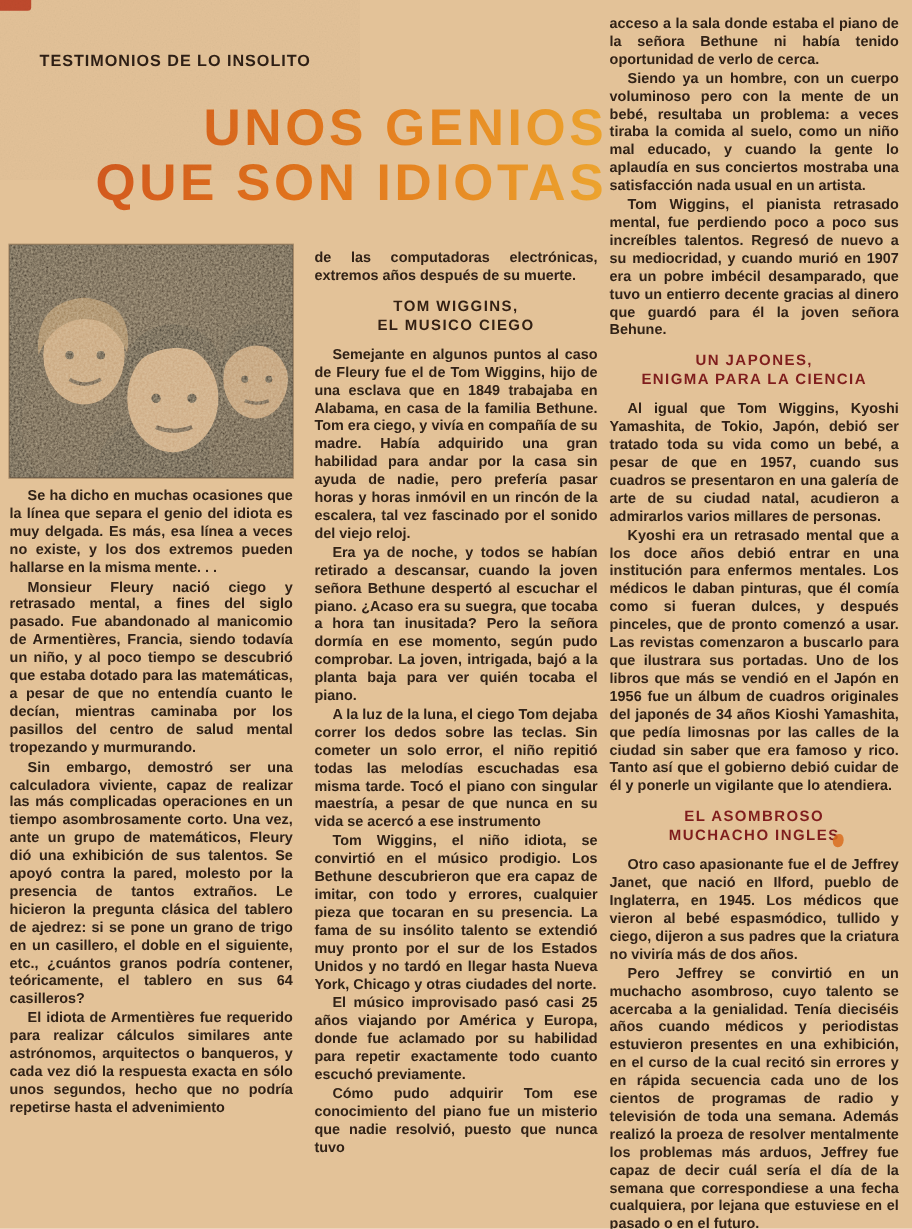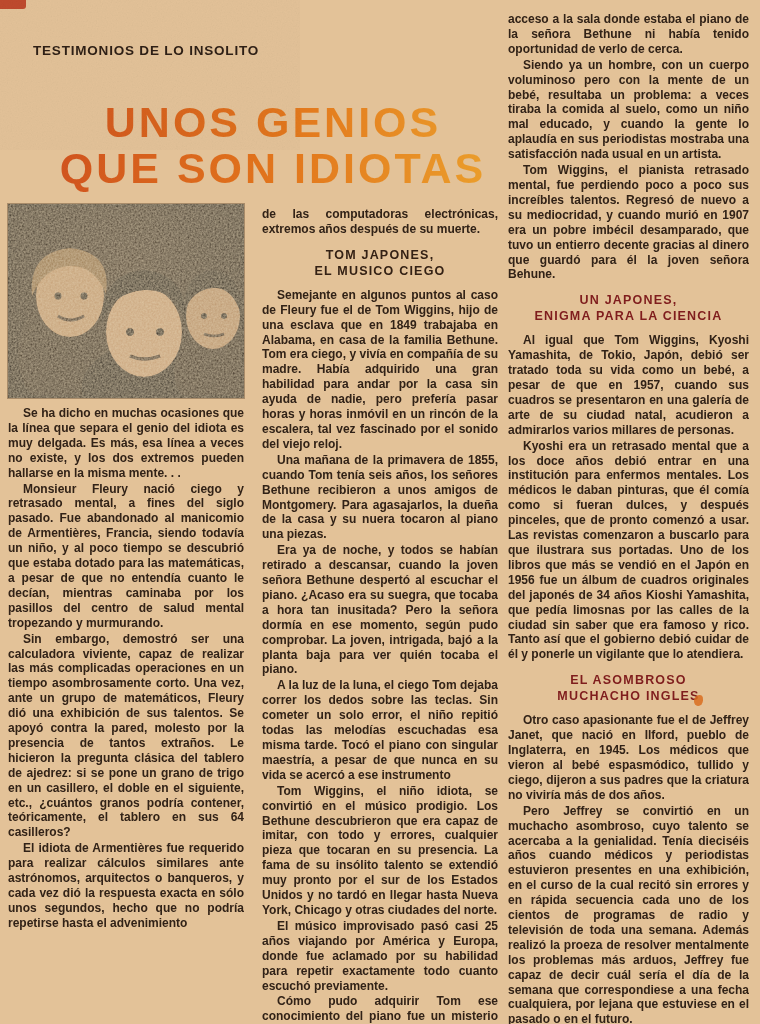--- a/index.html
+++ b/index.html
@@ -75,21 +75,21 @@
 </style>
 </head>
 <body>
 
 <div class="page">
 
   <div class="corner-mark"></div>
 
   <div class="kicker">TESTIMONIOS DE LO INSOLITO</div>
 
-  <h1 class="title" style="margin:15px;">
+  <h1 class="title" style="margin:0;text-align:right;">
     <span>UNOS GENIOS</span><br>
     <span>QUE SON IDIOTAS</span>
   </h1>
 
   <div class="photo">
     <svg viewBox="0 0 236 194" preserveAspectRatio="none">
       <defs>
         <filter id="ph-grain">
           <feTurbulence type="fractalNoise" baseFrequency="0.55" numOctaves="2" result="n"></feTurbulence>
           <feColorMatrix in="n" type="matrix" values="0 0 0 0 0.85 0 0 0 0 0.72 0 0 0 0 0.5 0 0 0 0.5 0"></feColorMatrix>
@@ -134,35 +134,34 @@
   <div class="col col1">
     <p>Se ha dicho en muchas ocasiones que la línea que separa el genio del idiota es muy delgada. Es más, esa línea a veces no existe, y los dos extremos pueden hallarse en la misma mente. . .</p>
     <p>Monsieur Fleury nació ciego y retrasado mental, a fines del siglo pasado. Fue abandonado al manicomio de Armentières, Francia, siendo todavía un niño, y al poco tiempo se descubrió que estaba dotado para las matemáticas, a pesar de que no entendía cuanto le decían, mientras caminaba por los pasillos del centro de salud mental tropezando y murmurando.</p>
     <p>Sin embargo, demostró ser una calculadora viviente, capaz de realizar las más complicadas operaciones en un tiempo asombrosamente corto. Una vez, ante un grupo de matemáticos, Fleury dió una exhibición de sus talentos. Se apoyó contra la pared, molesto por la presencia de tantos extraños. Le hicieron la pregunta clásica del tablero de ajedrez: si se pone un grano de trigo en un casillero, el doble en el siguiente, etc., ¿cuántos granos podría contener, teóricamente, el tablero en sus 64 casilleros?</p>
     <p>El idiota de Armentières fue requerido para realizar cálculos similares ante astrónomos, arquitectos o banqueros, y cada vez dió la respuesta exacta en sólo unos segundos, hecho que no podría repetirse hasta el advenimiento</p>
   </div>
 
   <div class="col col2">
     <p class="noindent">de las computadoras electrónicas, extremos años después de su muerte.</p>
     <h3 class="sec-head dark">
-      <span>TOM JAPONES,</span><br>
+      <span>TOM WIGGINS,</span><br>
       <span>EL MUSICO CIEGO</span>
     </h3>
     <p>Semejante en algunos puntos al caso de Fleury fue el de Tom Wiggins, hijo de una esclava que en 1849 trabajaba en Alabama, en casa de la familia Bethune. Tom era ciego, y vivía en compañía de su madre. Había adquirido una gran habilidad para andar por la casa sin ayuda de nadie, pero prefería pasar horas y horas inmóvil en un rincón de la escalera, tal vez fascinado por el sonido del viejo reloj.</p>
-    <p>Una mañana de la primavera de 1855, cuando Tom tenía seis años, los señores Bethune recibieron a unos amigos de Montgomery. Para agasajarlos, la dueña de la casa y su nuera tocaron al piano una piezas.</p>
     <p>Era ya de noche, y todos se habían retirado a descansar, cuando la joven señora Bethune despertó al escuchar el piano. ¿Acaso era su suegra, que tocaba a hora tan inusitada? Pero la señora dormía en ese momento, según pudo comprobar. La joven, intrigada, bajó a la planta baja para ver quién tocaba el piano.</p>
     <p>A la luz de la luna, el ciego Tom dejaba correr los dedos sobre las teclas. Sin cometer un solo error, el niño repitió todas las melodías escuchadas esa misma tarde. Tocó el piano con singular maestría, a pesar de que nunca en su vida se acercó a ese instrumento</p>
     <p>Tom Wiggins, el niño idiota, se convirtió en el músico prodigio. Los Bethune descubrieron que era capaz de imitar, con todo y errores, cualquier pieza que tocaran en su presencia. La fama de su insólito talento se extendió muy pronto por el sur de los Estados Unidos y no tardó en llegar hasta Nueva York, Chicago y otras ciudades del norte.</p>
     <p>El músico improvisado pasó casi 25 años viajando por América y Europa, donde fue aclamado por su habilidad para repetir exactamente todo cuanto escuchó previamente.</p>
     <p>Cómo pudo adquirir Tom ese conocimiento del piano fue un misterio que nadie resolvió, puesto que nunca tuvo</p>
   </div>
 
   <div class="col col3">
     <p class="noindent">acceso a la sala donde estaba el piano de la señora Bethune ni había tenido oportunidad de verlo de cerca.</p>
-    <p>Siendo ya un hombre, con un cuerpo voluminoso pero con la mente de un bebé, resultaba un problema: a veces tiraba la comida al suelo, como un niño mal educado, y cuando la gente lo aplaudía en sus periodistas mostraba una satisfacción nada usual en un artista.</p>
+    <p>Siendo ya un hombre, con un cuerpo voluminoso pero con la mente de un bebé, resultaba un problema: a veces tiraba la comida al suelo, como un niño mal educado, y cuando la gente lo aplaudía en sus conciertos mostraba una satisfacción nada usual en un artista.</p>
     <p>Tom Wiggins, el pianista retrasado mental, fue perdiendo poco a poco sus increíbles talentos. Regresó de nuevo a su mediocridad, y cuando murió en 1907 era un pobre imbécil desamparado, que tuvo un entierro decente gracias al dinero que guardó para él la joven señora Behune.</p>
     <h3 class="sec-head orange">
       <span>UN JAPONES,</span><br>
       <span>ENIGMA PARA LA CIENCIA</span>
     </h3>
     <p>Al igual que Tom Wiggins, Kyoshi Yamashita, de Tokio, Japón, debió ser tratado toda su vida como un bebé, a pesar de que en 1957, cuando sus cuadros se presentaron en una galería de arte de su ciudad natal, acudieron a admirarlos varios millares de personas.</p>
     <p>Kyoshi era un retrasado mental que a los doce años debió entrar en una institución para enfermos mentales. Los médicos le daban pinturas, que él comía como si fueran dulces, y después pinceles, que de pronto comenzó a usar. Las revistas comenzaron a buscarlo para que ilustrara sus portadas. Uno de los libros que más se vendió en el Japón en 1956 fue un álbum de cuadros originales del japonés de 34 años Kioshi Yamashita, que pedía limosnas por las calles de la ciudad sin saber que era famoso y rico. Tanto así que el gobierno debió cuidar de él y ponerle un vigilante que lo atendiera.</p>
     <h3 class="sec-head orange" style="position:relative;">
       <span>EL ASOMBROSO</span><br>
       <span>MUCHACHO INGLES</span>

